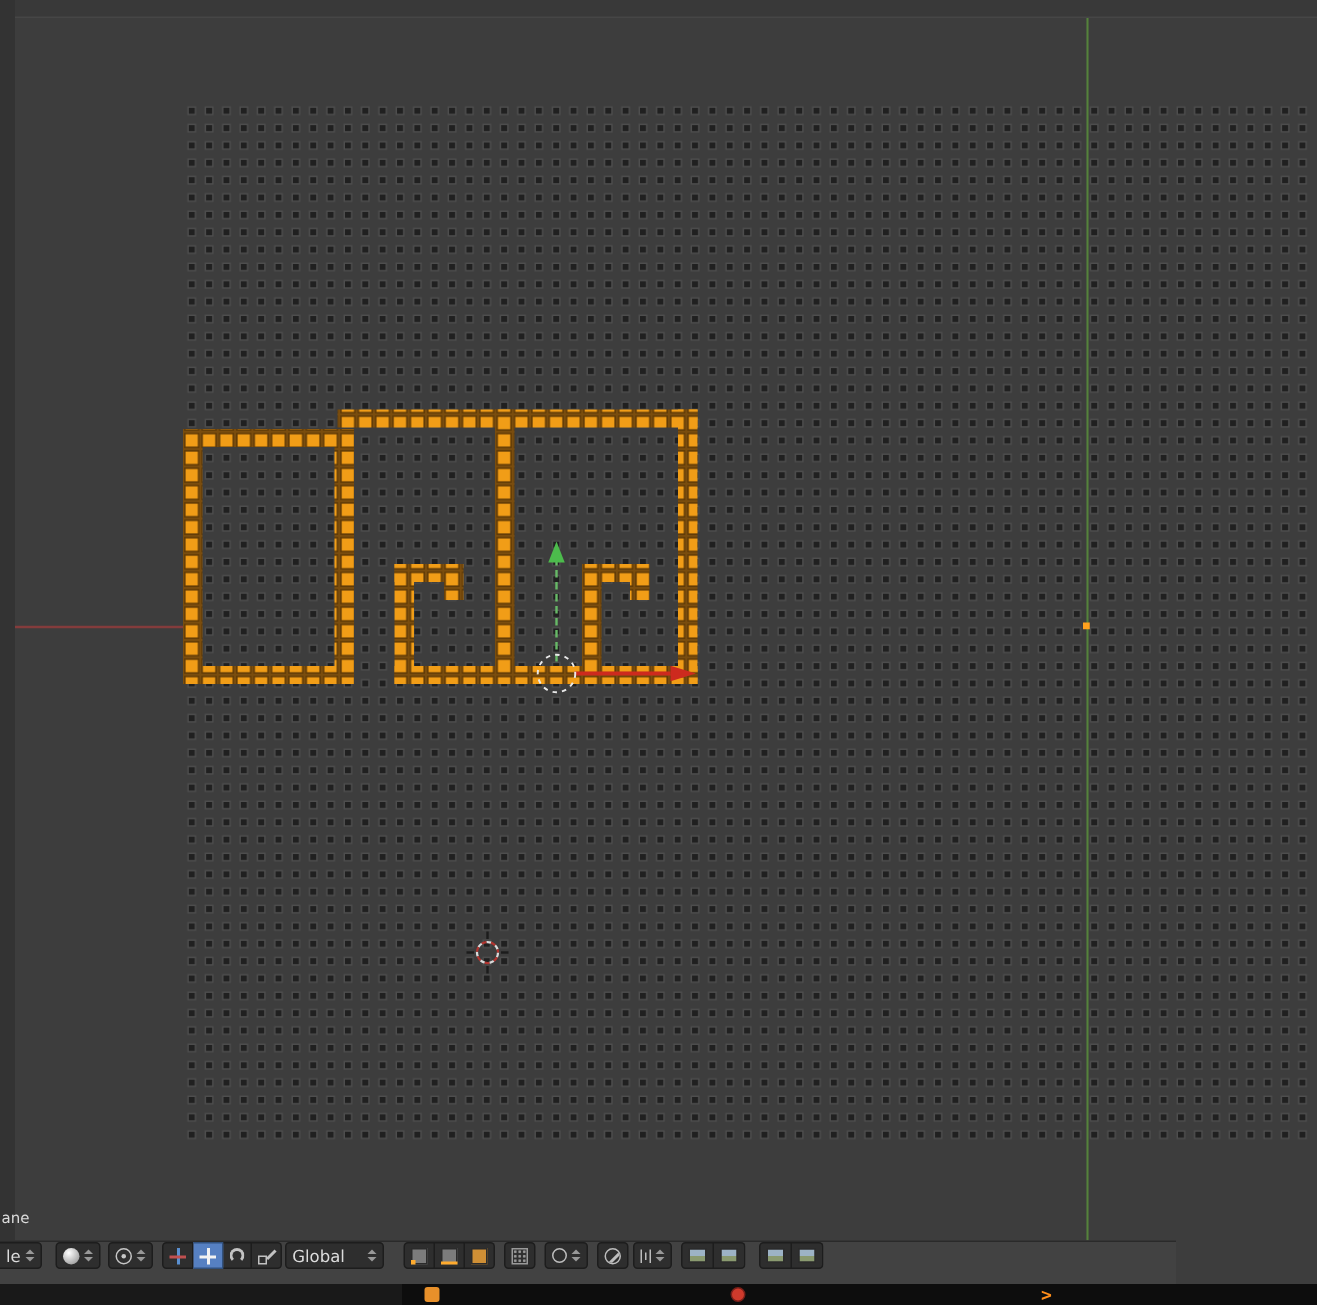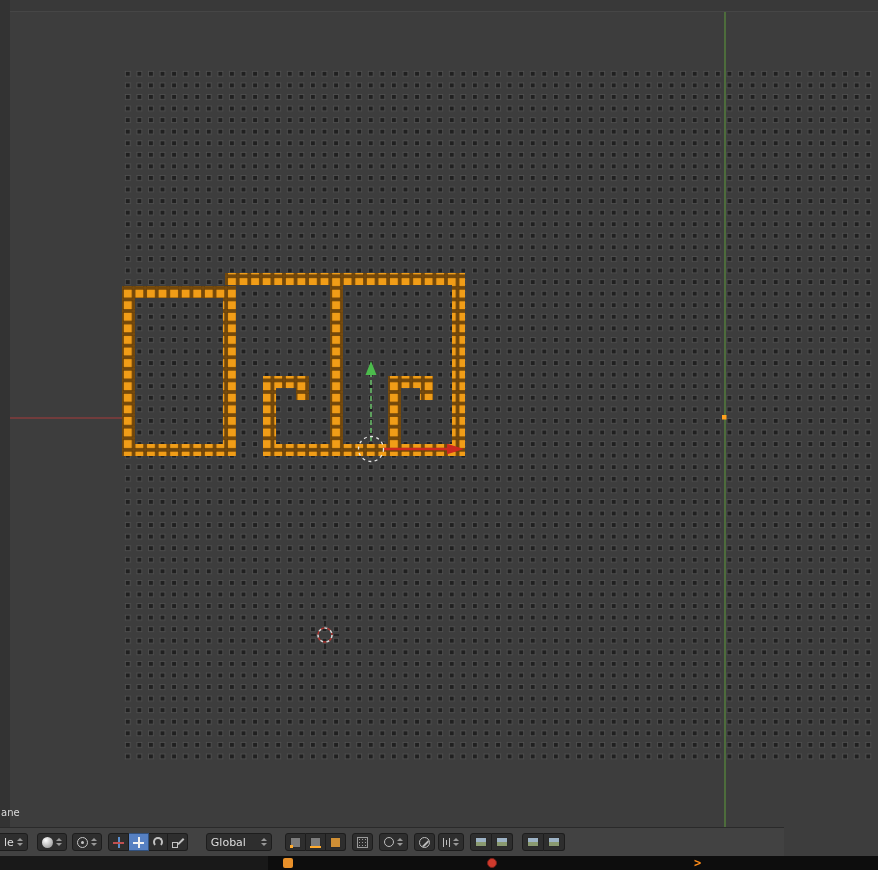--- a/index.html
+++ b/index.html
@@ -7,21 +7,21 @@
   body{width:878px;height:870px;position:relative;overflow:hidden;background:#3d3d3d;
        font-family:"DejaVu Sans","Liberation Sans",sans-serif}
 
   #viewport{position:absolute;left:0;top:0;width:878px;height:827px}
   .top-strip{position:absolute;left:0;top:0;width:878px;height:12px;background:#393939;border-bottom:1px solid #464646}
   .left-strip{position:absolute;left:0;top:0;width:10px;height:827px;background:#333}
   #vp-canvas{position:absolute;left:0;top:0;width:878px;height:827px}
   .object-label{position:absolute;left:1px;top:806px;color:#dcdcdc;font-size:10px;line-height:14px}
 
   .header{position:absolute;left:0;top:827px;width:784px;height:29px;background:#424242;
-          border-top:1px solid #2a2a2a;display:flex;align-items:center}
+          border-top:1px solid #2a2a2a;display:flex;}
   .hbtn{height:18px;background:#2e2e2e;border:1px solid #1d1d1d;border-radius:3px;display:flex;
         align-items:center;justify-content:center;color:#dcdcdc;font-size:11px;padding:0 4px;gap:3px;flex:0 0 auto}
   .grp{display:flex;flex:0 0 auto}
   .grp .hbtn{border-radius:0;border-left-width:0}
   .grp .hbtn:first-child{border-radius:3px 0 0 3px;border-left-width:1px}
   .grp .hbtn:last-child{border-radius:0 3px 3px 0}
   .active{background:#5680c2;border-color:#31517e}
   .stepper{display:flex;flex-direction:column;gap:2px}
   .stepper i{display:block;width:0;height:0;border-left:3px solid transparent;border-right:3px solid transparent}
   .stepper .u{border-bottom:3px solid #989898}
@@ -144,21 +144,21 @@
     <div class="hbtn active">
         <span class="i-move"></span>
       </div>
     <div class="hbtn">
         <span class="i-rot"></span>
       </div>
     <div class="hbtn">
         <span class="i-scale"></span>
       </div>
   </div>
-  <div class="hbtn" style="margin-left:18px;width:66px;justify-content:space-between">
+  <div class="hbtn" style="margin-left:2px;width:66px;justify-content:space-between">
     <span>Global</span>
     <span class="stepper">
         <i class="u"></i>
         <i class="d"></i>
       </span>
   </div>
   <div class="grp" style="margin-left:13px">
     <div class="hbtn">
         <span class="cube cube-v"></span>
       </div>

